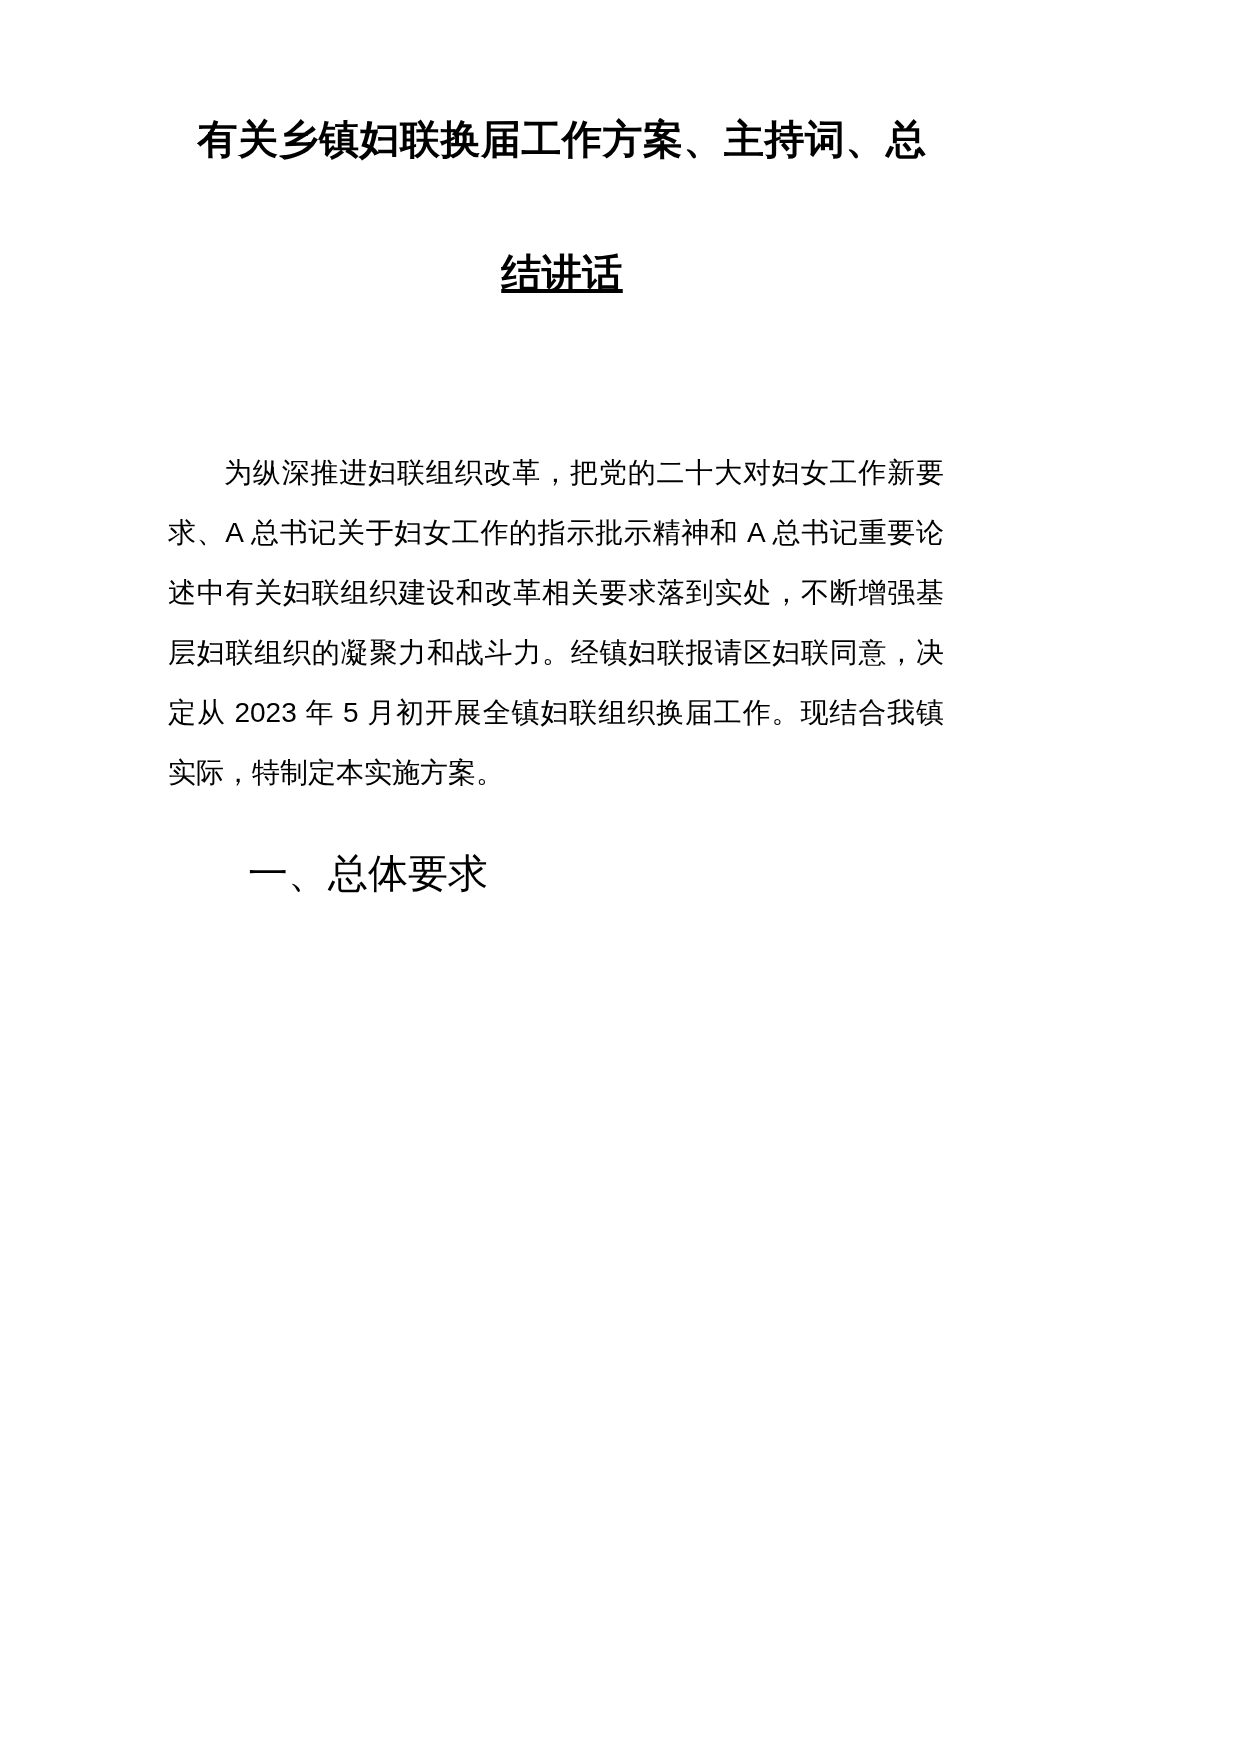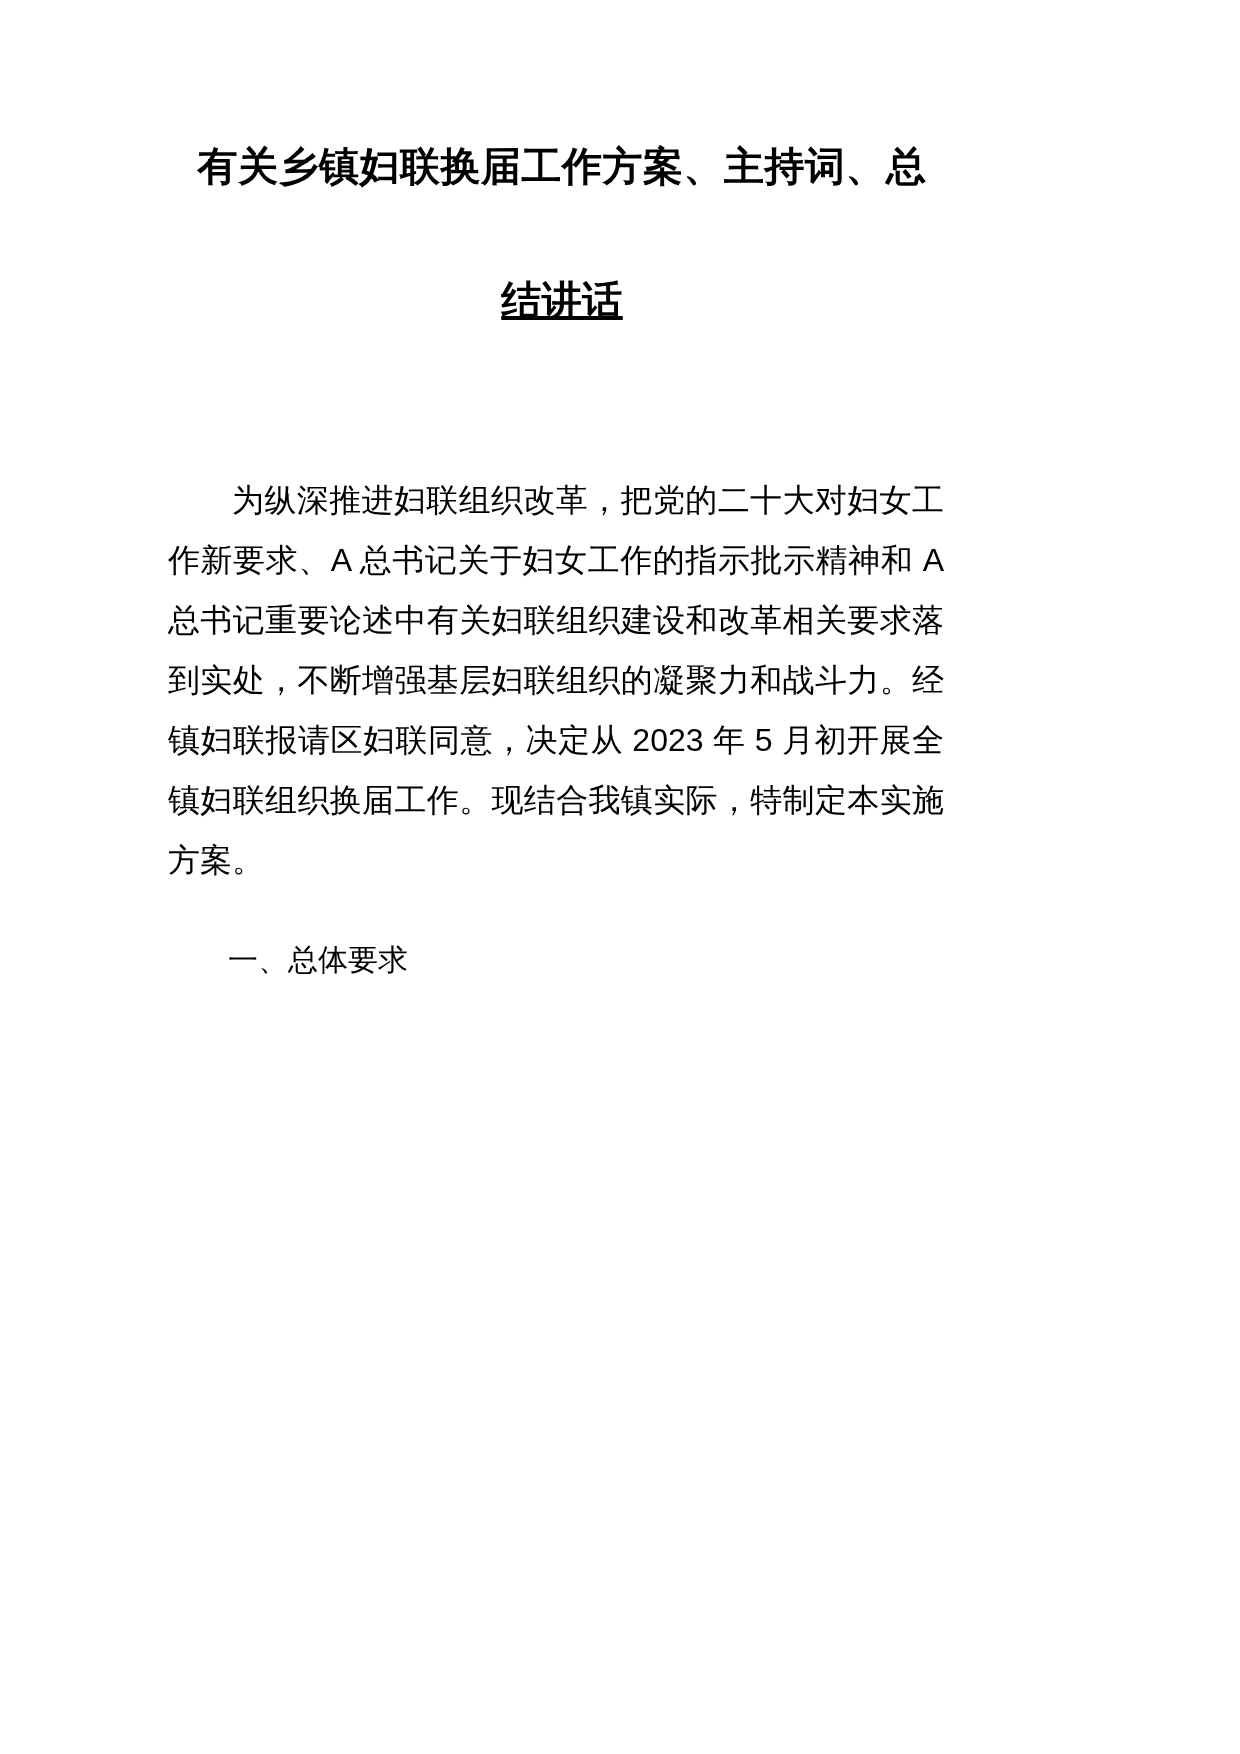--- a/index.html
+++ b/index.html
@@ -25,21 +25,21 @@
   .content {
     position: absolute;
     left: 168px;
     top: 0;
     width: 788px;
   }
 
   
   .doc-title {
     margin: 0;
-    padding-top: 100px;
+    padding-top: 73px;
     font-size: 40px;
     font-weight: 700;
     line-height: 132px;
     text-align: center;
     letter-spacing: 0.5px;
     color: #000000;
     font-family: "Liberation Sans", "DejaVu Sans", sans-serif;
   }
   .doc-title .title-line {
     display: block;
@@ -48,34 +48,34 @@
     margin-top: 2px;
     text-decoration: underline;
   }
 
   
   .body-block {
     margin-top: 104px;
   }
   p.para {
     margin: 0 12px 18px 0;
-    font-size: 32px;
+    font-size: 28px;
     line-height: 60px;
     text-align: justify;
     text-justify: inter-character;
     text-align-last: left;
     color: #000000;
     word-break: break-all;
   }
   p.para.indent {
     text-indent: 2em;
   }
   p.heading {
     margin: 40px 0 38px 0;
-    font-size: 30px;
+    font-size: 40px;
     line-height: 60px;
     text-indent: 2em;
     text-align: left;
     color: #000000;
   }
   p.para.last {
     margin-bottom: 0;
   }
 </style>
 </head>

